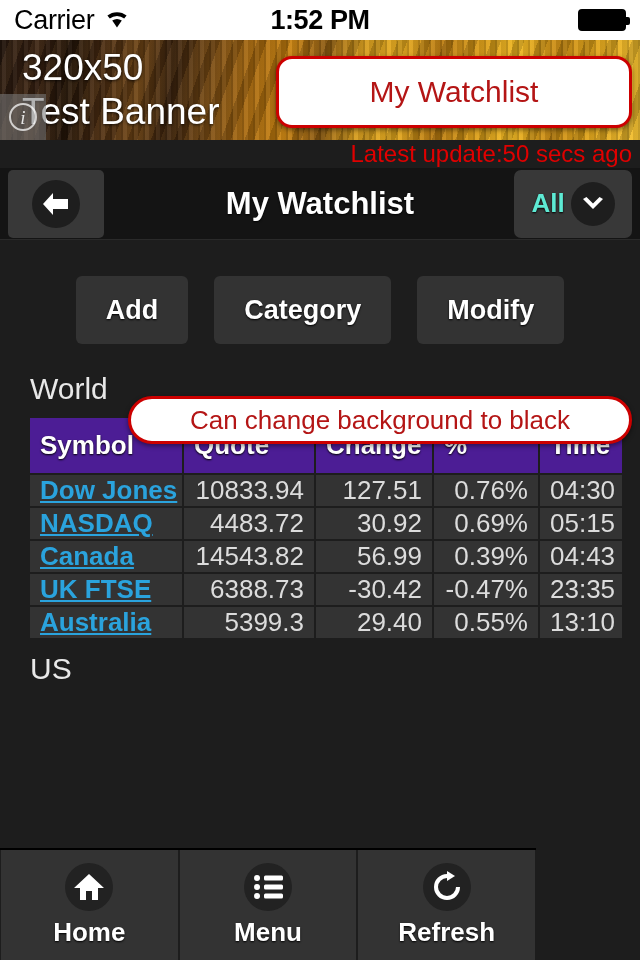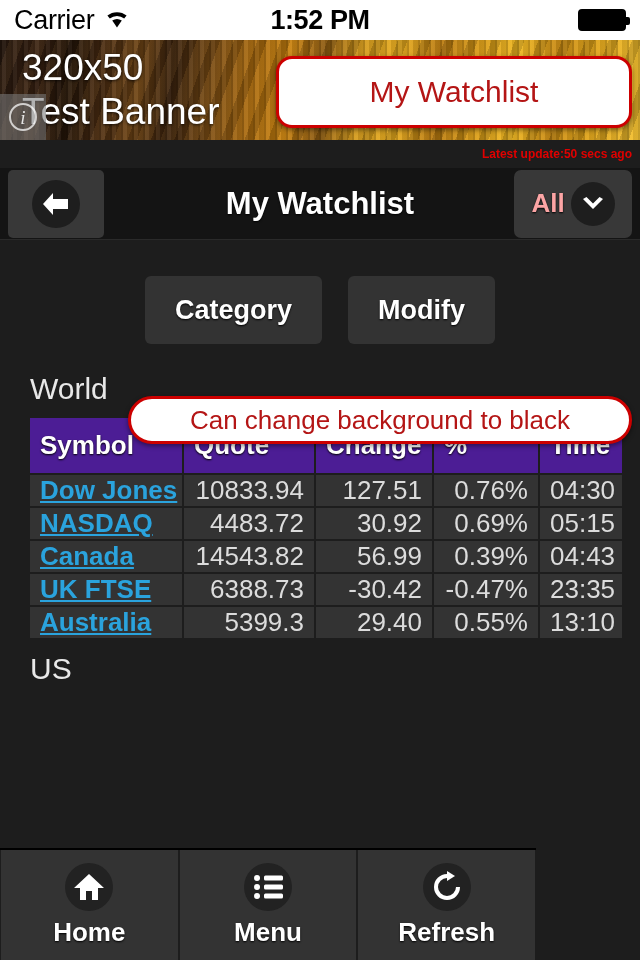--- a/index.html
+++ b/index.html
@@ -156,22 +156,22 @@
   .update-line {
     height: 28px;
     background: #1d1d1d;
     display: flex;
     align-items: center;
     justify-content: flex-end;
     padding-right: 8px;
   }
   .update-text {
     color: #e00000;
-    font-size: 12px;
-    font-weight: bold;
+    font-size: 24px;
+    font-weight: normal;
   }
 
   
   .navbar {
     position: relative;
     height: 72px;
     background: #141414;
     display: flex;
     align-items: center;
     border-bottom: 1px solid #2a2a2a;
@@ -207,21 +207,21 @@
     background: #383838;
     border-radius: 7px;
     display: flex;
     align-items: center;
     justify-content: center;
     gap: 6px;
     padding: 0 8px;
     z-index: 5;
   }
   .nav-filter-label {
-    color: #fca5a5;
+    color: #5eead4;
     font-size: 26px;
     font-weight: bold;
     text-shadow: 0 1px 2px #000;
   }
   .circle-btn.small { width: 44px; height: 44px; }
 
   
   .action-row {
     display: flex;
     justify-content: center;
@@ -382,20 +382,21 @@
       <span class="nav-filter-label">All</span>
       <span class="circle-btn small">
         <svg width="26" height="18" viewBox="0 0 26 18">
           <path d="M3 4 L13 14 L23 4 L19.5 2 L13 8.5 L6.5 2 Z" fill="#ffffff"></path>
         </svg>
       </span>
     </div>
   </div>
 
   <div class="action-row">
+    <div class="action-btn">Add</div>
     <div class="action-btn">Category</div>
     <div class="action-btn">Modify</div>
   </div>
 
   <div class="content">
     <div class="section-title">World</div>
 
     <table class="quote-table">
       <colgroup>
         <col class="col-sym">

